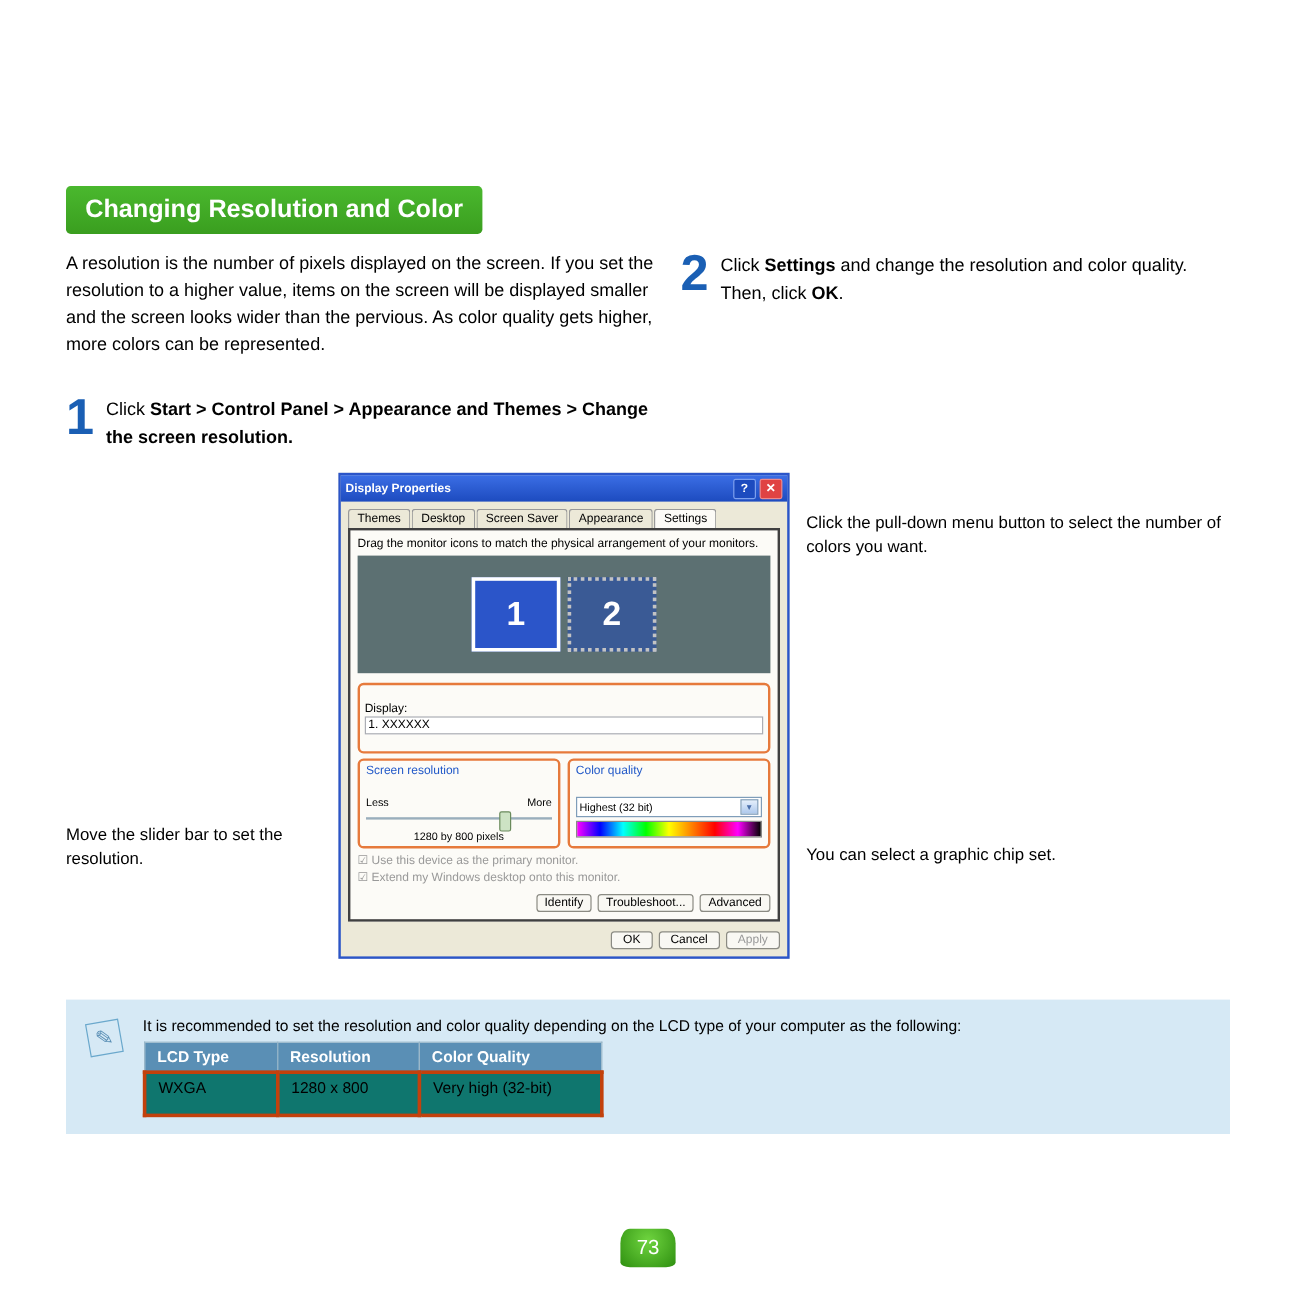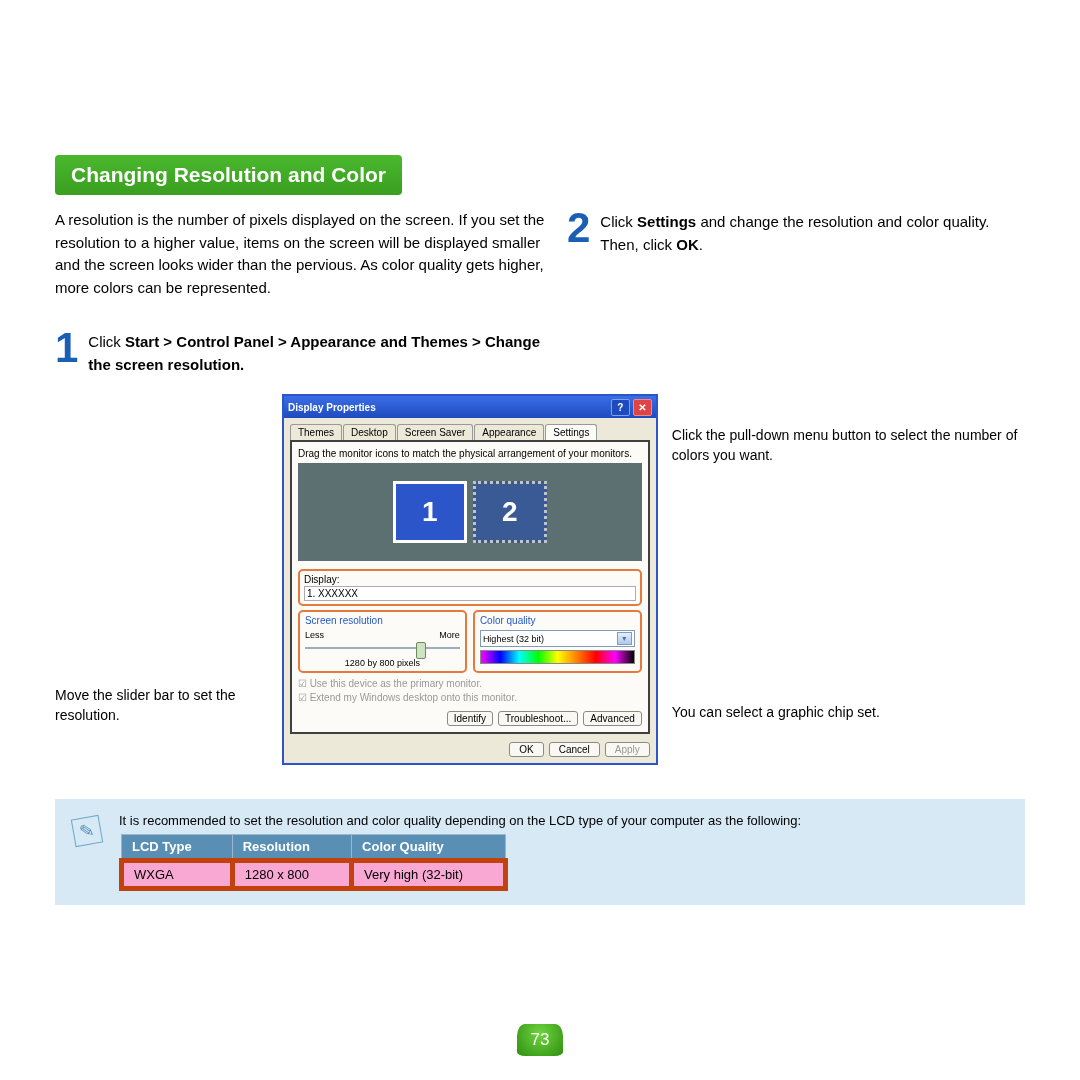--- a/index.html
+++ b/index.html
@@ -25,44 +25,44 @@
 .tabs{display:flex;font-size:10px}
 .tab{background:#ece9d8;border:1px solid #999;border-bottom:none;padding:2px 7px;margin-right:1px;border-radius:3px 3px 0 0}
 .tab-active{background:#fcfbf7;font-weight:normal}
 .tab-panel{background:#fcfbf7;border:2px solid #404040;padding:6px}
 .drag-label{font-size:10px;margin-bottom:4px}
 .monitor-area{background:#5c7072;height:98px;display:flex;align-items:center;justify-content:center;margin-bottom:8px}
 .mon{width:68px;height:56px;display:flex;align-items:center;justify-content:center;font-size:28px;font-weight:bold;color:#fff;margin:0 3px}
 .mon1{background:#2b55c9;border:3px solid #fff}
 .mon2{background:#3a5a95;border:3px dotted #c3c3c3}
 .hl{border:2px solid #e67a3c;border-radius:5px}
-.display-group{padding:3px 4px;margin:4px 0}
+.display-group{padding:14px 4px;margin:4px 0}
 .display-lbl{font-size:10px;margin-bottom:1px}
 .display-sel{background:#fff;border:1px solid #abadb3;padding:1px 2px;font-size:10px}
 .sr-row{display:flex;gap:6px;margin-top:4px}
 .sr-box{flex:1;padding:3px 5px}
-.sr-title{color:#2259c8;font-size:10px;margin-bottom:4px}
+.sr-title{color:#2259c8;font-size:10px;margin-bottom:16px}
 .sr-less-more{display:flex;justify-content:space-between;font-size:9px}
 .slider{position:relative;height:12px;margin:2px 0}
 .slider-track{position:absolute;top:5px;left:0;right:0;height:2px;background:#9aaebc}
 .slider-handle{position:absolute;top:0;left:72%;width:8px;height:15px;background:#cde3c4;border:1px solid #6a8a5c;border-radius:2px}
 .sr-val{font-size:9px;text-align:center;margin-top:4px}
 .cq-sel{background:#fff;border:1px solid #7f9db9;padding:1px 2px;font-size:9px;display:flex;justify-content:space-between;align-items:center}
 .cq-sel-drop{width:13px;height:11px;background:linear-gradient(#e5effb,#adc8ec);border:1px solid #7f9db9;display:flex;align-items:center;justify-content:center;font-size:8px;color:#4a6ea9}
 .color-bar{height:12px;margin-top:3px;background:linear-gradient(90deg,#ff00ff,#0000ff,#00ffff,#00ff00,#ffff00,#ff8000,#ff0000,#ff00ff,#000);border:1px solid #888}
 .checks{font-size:10px;color:#999;margin-top:4px;line-height:1.4}
 .btn-row{display:flex;justify-content:flex-end;gap:5px;margin-top:6px}
 .xp-btn{background:#f9f8f3;border:1px solid #8b8b83;border-radius:3px;padding:1px 9px;font-size:10px}
 .xp-btn-small{padding:1px 6px}
 .apply-disabled{color:#999}
 .note-box{margin-top:34px;background:#d6e9f5;padding:14px 14px 14px 64px;position:relative;font-size:13px}
 .note-icon{position:absolute;left:18px;top:18px;width:26px;height:26px;border:1px solid #6aa8cc;display:flex;align-items:center;justify-content:center;font-size:18px;color:#5a8fb5;transform:rotate(-10deg)}
 .note-table{margin-top:6px;border-collapse:collapse;font-size:13px}
 .note-table th{background:#5a8fb5;color:#fff;font-weight:bold;border:1px solid #9ab7c9;padding:4px 40px 4px 10px;text-align:left}
-.note-table td{border:5px solid #c2410c;padding:4px 40px 4px 10px;background:#f9a8d4}
+.note-table td{border:3px solid #c2410c;padding:4px 40px 14px 10px;background:#0f766e}
 .page-num{position:absolute;bottom:24px;left:50%;transform:translateX(-50%);background:radial-gradient(circle at 50% 30%,#6fd43f,#2e8f10);width:46px;height:32px;border-radius:8px 8px 8px 8px / 12px 12px 4px 4px;color:#fff;display:flex;align-items:center;justify-content:center;font-size:17px}
 </style>
 </head>
 <body>
 
 <div class="page">
   <div class="heading-bar">Changing Resolution and Color</div>
 
   <div class="columns">
     <div class="col-left">

